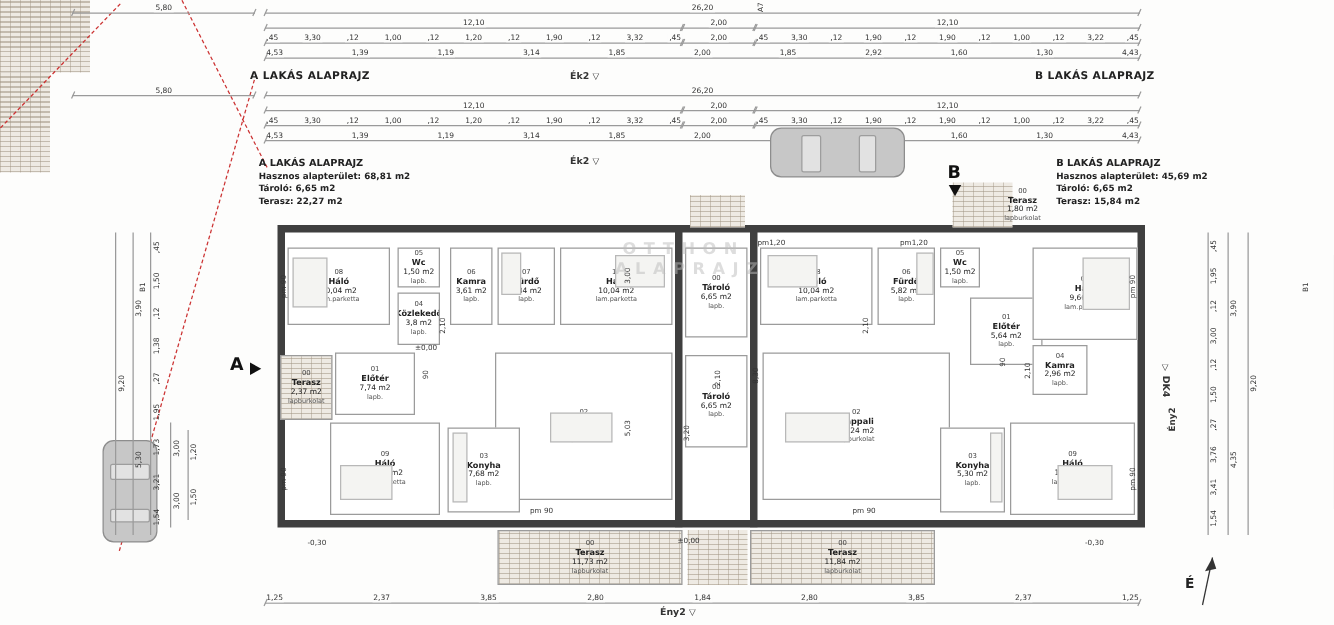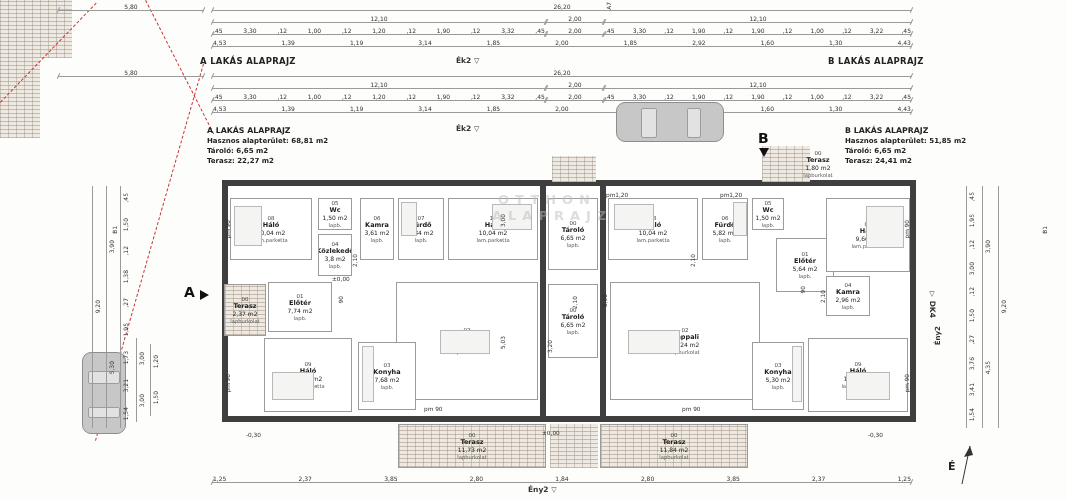--- a/index.html
+++ b/index.html
@@ -198,23 +198,23 @@
     <div class="info-line">Hasznos alapterület: 68,81 m2</div>
     <div class="info-line">Tároló: 6,65 m2</div>
     <div class="info-line">Terasz: 22,27 m2</div>
   </div>
   <div class="sect" style="left:456px;top:124px">
     <span>Ék2</span>
     <span class="tri">▽</span>
   </div>
   <div class="info" style="left:845px;top:126px">
     <div class="info-title">B LAKÁS ALAPRAJZ</div>
-    <div class="info-line">Hasznos alapterület: 51,85 m2</div>
+    <div class="info-line">Hasznos alapterület: 45,69 m2</div>
     <div class="info-line">Tároló: 6,65 m2</div>
-    <div class="info-line">Terasz: 24,41 m2</div>
+    <div class="info-line">Terasz: 15,84 m2</div>
   </div>
 
   <div class="car" style="left:616px;top:102px;width:108px;height:40px">
     <div class="glass" style="left:24px;top:5px;width:16px;height:30px"></div>
     <div class="glass" style="left:70px;top:5px;width:14px;height:30px"></div>
   </div>
   <div class="car" style="left:82px;top:352px;width:44px;height:82px">
     <div class="glass" style="left:5px;top:18px;width:32px;height:13px"></div>
     <div class="glass" style="left:5px;top:54px;width:32px;height:11px"></div>
   </div>

